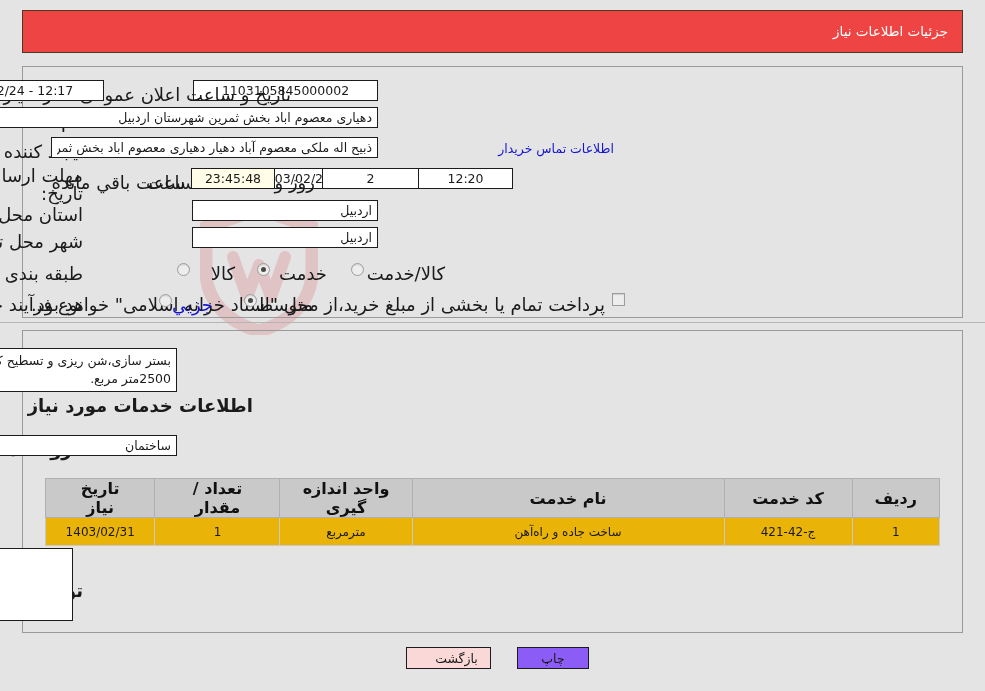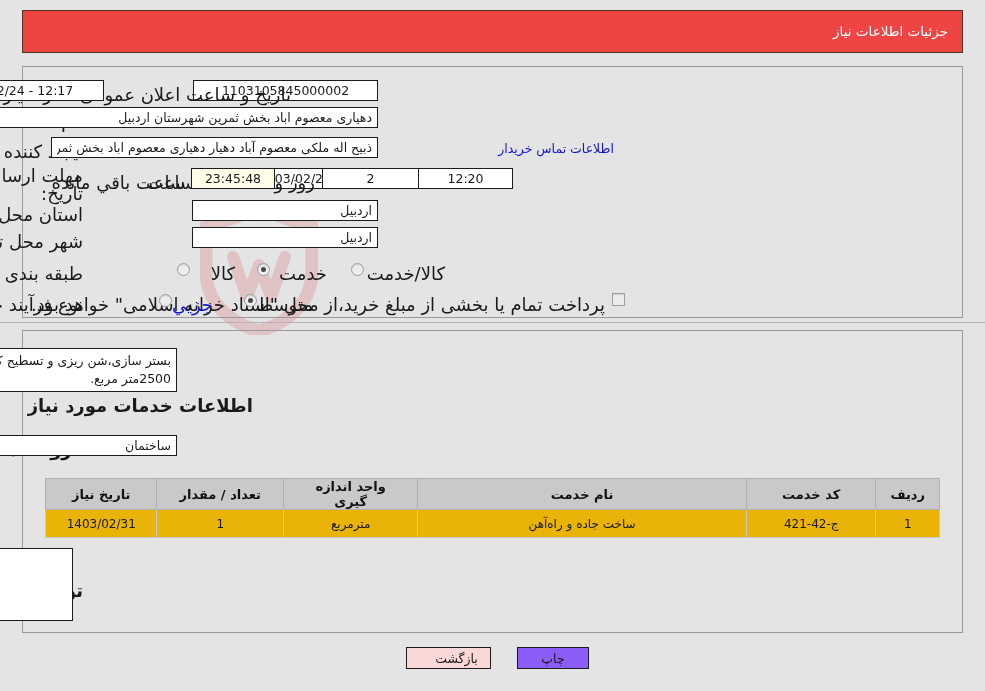--- a/index.html
+++ b/index.html
@@ -151,22 +151,22 @@
     z-index: 3;
     font-size: 12px;
     background: #ffffff;
   }
   #svc-table th {
     background: #c9c9c9;
     border: 1px solid #b0b0b0;
     color: #111;
     font-weight: bold;
     height: 26px;
-    font-size: 13px;
-    padding: 0 14px;
+    font-size: 16px;
+    padding: 0 22px;
   }
   #svc-table td {
     background: #eab308;
     border: 1px solid #c9c9c9;
     height: 28px;
     text-align: center;
     color: #1a1a1a;
     font-size: 12px;
     padding: 0 6px;
   }

